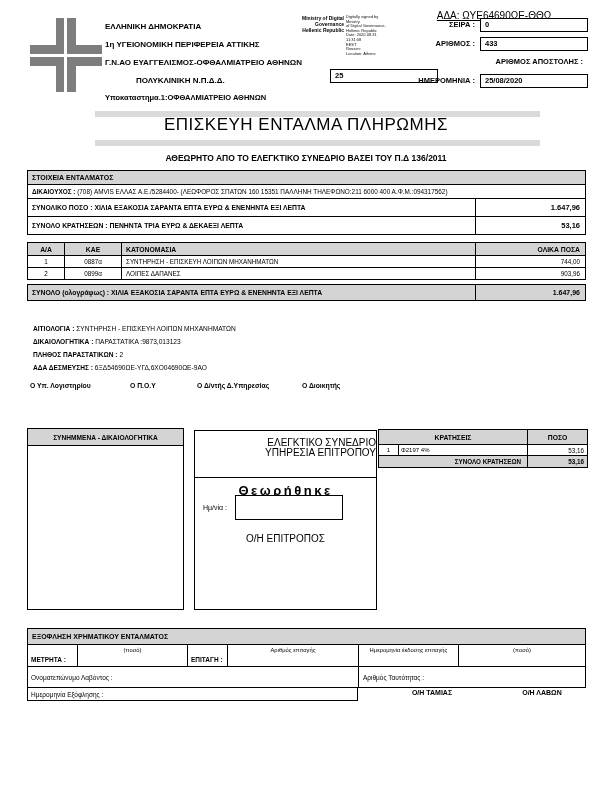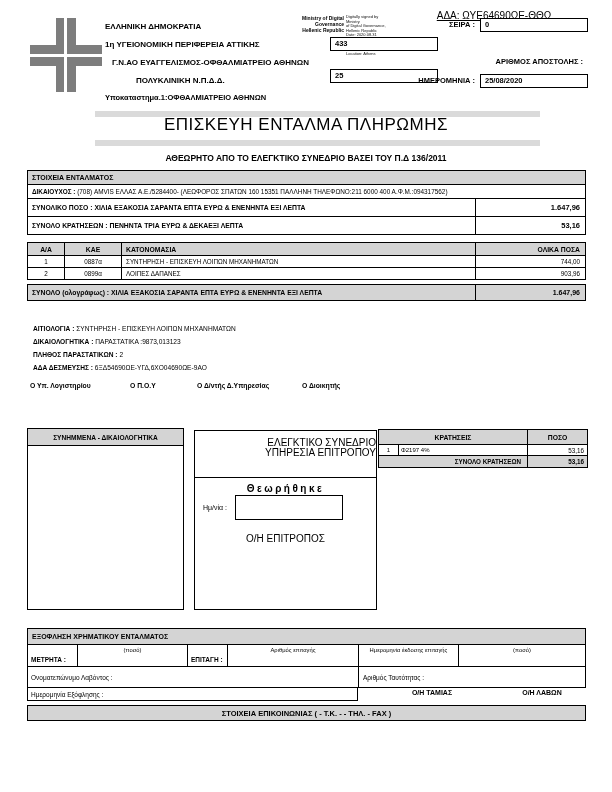--- a/index.html
+++ b/index.html
@@ -8,21 +8,21 @@
   .page { position: relative; width: 612px; height: 792px; background: #fff; overflow: hidden; }
 
   
   #logo { position: absolute; left: 30px; top: 18px; width: 72px; height: 74px; }
   #logo .bar-h { position: absolute; left: 0; top: 27px; width: 72px; height: 21px; background: #7d7d7d; }
   #logo .bar-v { position: absolute; left: 26px; top: 0; width: 20px; height: 74px; background: #7d7d7d; }
   #logo .gap-v { position: absolute; left: 34px; top: 0; width: 3px; height: 74px; background: #fff; }
   #logo .gap-h { position: absolute; left: 0; top: 36px; width: 72px; height: 3px; background: #fff; }
 
   .org { position: absolute; left: 105px; font-weight: bold; font-size: 8px; white-space: nowrap; }
-  #org0 { top: 22px; } #org1 { top: 40px; } #org2 { top: 58px; margin-left: 7px; }
+  #org0 { top: 22px; } #org1 { top: 40px; } #org2 { top: 58px; }
   #org3 { top: 76px; left: 136px; } #org4 { top: 93px; font-size: 7.5px; }
 
   #stamp { position: absolute; left: 286px; top: 15px; display: flex; gap: 2px; }
   #stamp .sname { width: 58px; text-align: right; font-weight: bold; font-size: 5px; line-height: 6px; }
   #stamp .ssig { width: 44px; font-size: 4px; line-height: 4.6px; color: #111; }
 
   #ada { position: absolute; left: 398px; top: 10px; width: 192px; text-align: center;
          font-size: 10px; text-decoration: underline; white-space: nowrap; }
 
   .hfield { position: absolute; left: 330px; width: 258px; height: 14px; display: flex; }
@@ -78,21 +78,21 @@
                  border: 1px solid #000; background: #d4d4d4; text-align: center; font-weight: bold;
                  font-size: 6.6px; line-height: 17px; }
   #attach-body { position: absolute; left: 27px; top: 445px; width: 157px; height: 165px;
                  border: 1px solid #000; background: #fff; }
 
   #court { position: absolute; left: 194px; top: 430px; width: 183px; height: 180px; border: 1px solid #000; }
   #court .cline { text-align: right; font-size: 10px; line-height: 9.5px; }
   #court .cline1 { margin-top: 7px; }
   #court .divider { position: absolute; left: 0; top: 46px; width: 100%; border-top: 1px solid #000; }
   #court .approved { position: absolute; top: 52px; width: 100%; text-align: center; font-weight: bold;
-                     font-size: 10px; letter-spacing: 2.5px; }
+                     font-size: 13px; letter-spacing: 2.5px; }
   #court .datelbl { position: absolute; left: 8px; top: 73px; font-size: 7px; }
   #court .datebox { position: absolute; left: 40px; top: 64px; width: 108px; height: 25px;
                     border: 1px solid #000; background: #fff; }
   #court .comm { position: absolute; top: 102px; width: 100%; text-align: center; font-size: 10px; }
 
   #deduct { position: absolute; left: 378px; top: 430px; width: 210px; }
   .dr { display: flex; border: 1px solid #000; margin-top: -1px; }
   #dedhead { height: 16px; background: #d4d4d4; }
   #dedhead .h1 { flex: 1; text-align: center; font-weight: bold; font-size: 6.8px; line-height: 15px; }
   #dedhead .h2 { width: 60px; border-left: 1px solid #000; text-align: center; font-weight: bold;
@@ -169,20 +169,21 @@
     </div>
   </div>
 
   <div id="ada">ΑΔΑ: ΩΥΕ64690ΩΕ-ΘΘΩ</div>
 
   <div class="hfield" id="hf0">
     <div class="lbl">ΣΕΙΡΑ :</div>
     <div class="val">0</div>
   </div>
   <div class="hfield" id="hf1">
+    <div class="lbl">ΑΡΙΘΜΟΣ :</div>
     <div class="val">433</div>
   </div>
   <div class="hfield" id="hf2">
     <div class="lbl">ΑΡΙΘΜΟΣ ΑΠΟΣΤΟΛΗΣ :</div>
     <div class="val">25</div>
   </div>
   <div class="hfield" id="hf3">
     <div class="lbl">ΗΜΕΡΟΜΗΝΙΑ :</div>
     <div class="val">25/08/2020</div>
   </div>
@@ -305,15 +306,14 @@
       <div class="p1">Ονοματεπώνυμο Λαβόντος :</div>
       <div class="p2">Αριθμός Ταυτότητας :</div>
     </div>
     <div id="payrow3">
       <div class="pbox">Ημερομηνία Εξόφλησης :</div>
       <div class="cashier">Ο/Η ΤΑΜΙΑΣ</div>
       <div class="receiver">Ο/Η ΛΑΒΩΝ</div>
     </div>
   </div>
 
-  <div id="footerbar">ΣΤΟΙΧΕΙΑ ΕΠΙΚΟΙΝΩΝΙΑΣ ( - Τ.Κ. - - ΤΗΛ. - FAX )</div>
 
 </div>
 
 </body></html>

